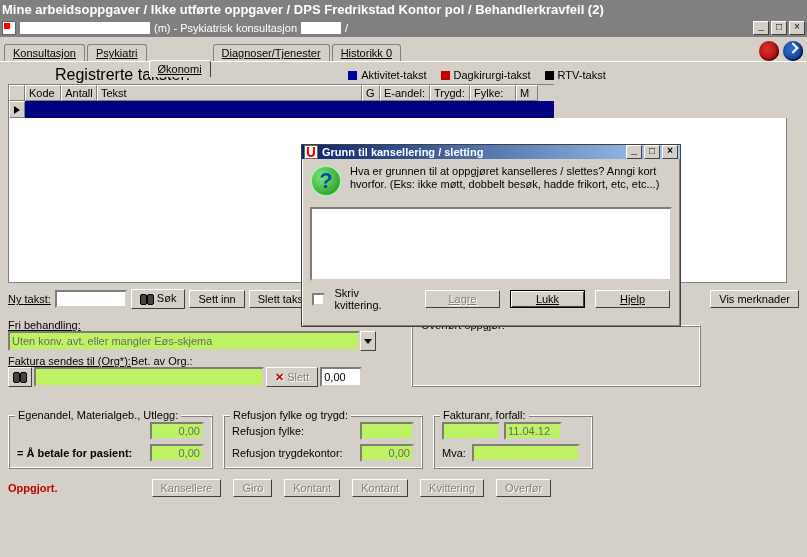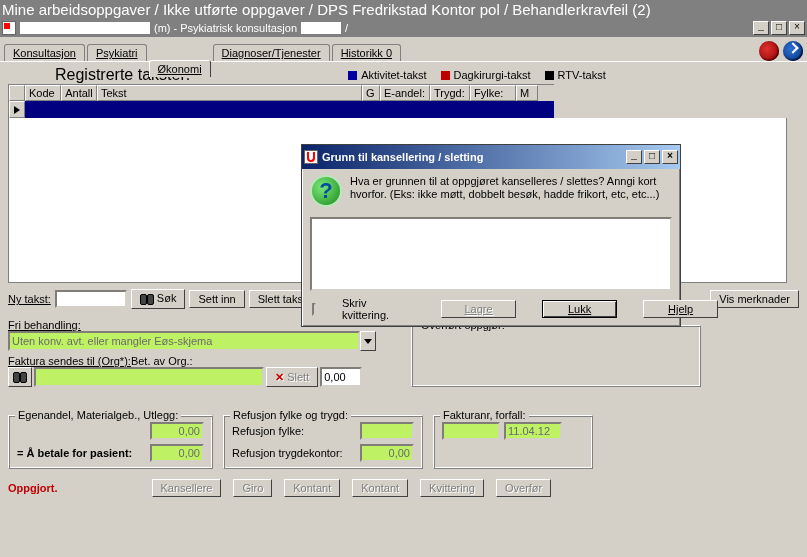--- a/index.html
+++ b/index.html
@@ -11,21 +11,22 @@
   height: 557px;
   overflow: hidden;
   position: relative;
 }
 .breadcrumb {
   background: #808080;
   color: #fff;
   height: 19px;
   line-height: 19px;
   padding: 0 2px;
-  font-size: 15px;
+  font-size: 13px;
+  font-weight: bold;
 }
 .titlebar {
   background: #808080;
   color: #fff;
   height: 18px;
   line-height: 18px;
   padding: 0 2px;
   display: flex;
   align-items: center;
   font-size: 11px;
@@ -150,21 +151,21 @@
   width: 380px;
   height: 183px;
   background:#d4d0c8;
   border: 1px solid #404040;
   box-shadow: inset 1px 1px #fff, inset -1px -1px #808080;
   z-index: 100;
 }
 .dialog .dlg-title{
   background: linear-gradient(to right, #0a246a, #a6caf0);
   color:#fff;
-  height:24px;
+  height:14px;
   line-height:18px;
   display:flex;
   align-items:center;
   padding: 0 2px;
   font-weight:bold;
   font-size:11px;
 }
 .dlg-title .dlg-icon{
   width:14px;height:14px;background:#fff;border:1px solid #666;margin-right:4px;display:inline-block;position:relative;
 }
@@ -179,21 +180,21 @@
   flex:0 0 32px;
 }
 .dlg-text{ font-size:11px; line-height:13px;}
 .dlg-textarea{
   margin: 4px 8px 0 8px;
   height: 74px;
   background:#fff;
   border:2px inset #d4d0c8;
 }
 .dlg-footer{
-  display:flex;align-items:center;gap:26px;padding:6px 10px 4px 10px;
+  display:flex;align-items:center;gap:10px;padding:6px 10px 4px 10px;
 }
 .dlg-footer .btn3d{ min-width:75px;}
 .dlg-footer .btn3d.default{ border:1px solid #000; box-shadow: inset 1px 1px #fff, inset -1px -1px #404040;}
 .checkbox3d{
   width:13px;height:13px;background:#fff;border:2px inset #d4d0c8;display:inline-block;vertical-align:middle;
 }
 .binoc{ width:14px;height:14px;display:inline-block;vertical-align:middle;position:relative;}
 .binoc::before,.binoc::after{content:"";position:absolute;width:5px;height:9px;border:1px solid #000;border-radius:2px;background:#444;top:2px;}
 .binoc::before{left:0;}
 .binoc::after{right:0;}
@@ -322,20 +323,24 @@
         <input class="input3d disabled" style="width: 54px; text-align: right;" readonly="" value="0,00">
       </div>
     </div>
 
     <div class="fieldset" style="width:160px;">
       <span class="fieldset-legend">Fakturanr, forfall:</span>
       <div style="display:flex;gap:4px;">
         <input class="input3d disabled" style="width: 58px;" readonly="">
         <input class="input3d disabled" style="width: 58px;" readonly="" value="11.04.12">
       </div>
+      <div style="display:flex;align-items:center;gap:6px;margin-top:4px;">
+        <label class="small">Mva:</label>
+        <input class="input3d disabled" style="width: 108px;" readonly="">
+      </div>
     </div>
   </div>
 
   <div style="display:flex;align-items:center;gap:12px;margin-top:10px;">
     <span class="status-red">Oppgjort.</span>
     <span style="flex:0 0 70px;"></span>
     <button class="btn3d disabled" disabled="">Kansellere</button>
     <button class="btn3d disabled" disabled="">Giro</button>
     <button class="btn3d disabled" disabled="">Kontant</button>
     <button class="btn3d disabled" disabled="">Kontant</button>

